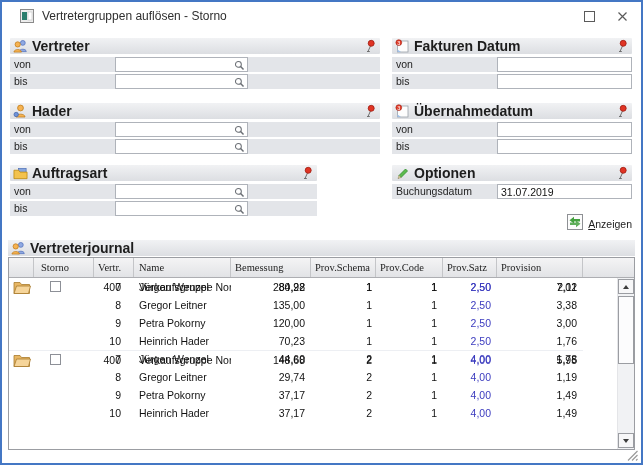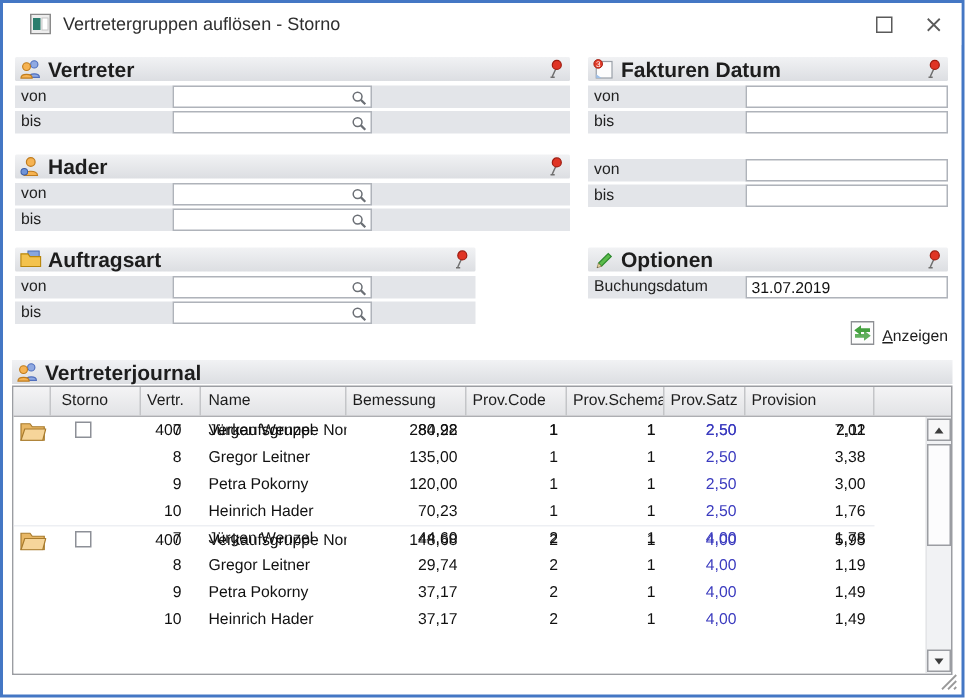--- a/index.html
+++ b/index.html
@@ -37,21 +37,21 @@
   .anzeigen{position:absolute;top:210px;right:9px;height:18px;display:flex;align-items:flex-end;gap:5px;cursor:default;}
   .anz-icon{width:16px;height:16px;display:inline-block;}
   .anz-label{font-size:10.5px;color:#1d1d1d;}
   .anz-label u{text-decoration:underline;}
   
   .journal-head{position:absolute;left:6px;top:238px;width:627px;height:16px;display:flex;align-items:center;
                 padding:0 3px;box-sizing:border-box;background:linear-gradient(#f1f2f4,#dcdee2);}
   .table{position:absolute;left:6px;top:255px;width:627px;height:193px;box-sizing:border-box;
          border:1px solid #9b9da2;background:#fff;overflow:hidden;}
   .thead{display:flex;height:20px;background:linear-gradient(#f4f4f5,#e2e3e6);
-         border-bottom:1px solid #adaeb2;font-size:10.5px;color:#1d1d1d;box-sizing:border-box;}
+         border-bottom:1px solid #adaeb2;font-size:10.5px;color:#1d1d1d;box-sizing:border-box;font-family:Liberation Serif, serif;}
   .c{box-sizing:border-box;padding:0 4px;white-space:nowrap;overflow:hidden;flex:none;}
   .thead .c{border-right:1px solid #c4c5c8;line-height:19px;}
   .c-icon{width:25px;}
   .c-storno{width:60px;padding-left:7px;}
   .c-vertr{width:40px;}
   .c-name{width:97px;padding-left:5px;}
   .c-bem{width:80px;}
   .c-pc{width:67px;}
   .c-ps{width:65px;}
   .c-psatz{width:54px;}
@@ -196,20 +196,37 @@
     <div class="g-row">
       <span class="g-label">bis</span>
       <span class="g-field w-left lookup"><input value="" style=""><span class="mag"><svg width="11" height="11" viewBox="0 0 12 12">
               <circle cx="4.8" cy="4.8" r="3.2" fill="none" stroke="#6b6f75" stroke-width="1.1"></circle>
               <path d="M7.2 7.2 L10.4 10.4" stroke="#6b6f75" stroke-width="1.6"></path>
             </svg></span></span>
     </div>
   </div>
 
   <div class="group" style="left:390px;top:101px;width:240px;">
+    <div class="g-head">
+      <span class="g-icon">
+        <svg width="14" height="14" viewBox="0 0 14 14">
+            <rect x="2.5" y="2" width="10.5" height="11" fill="#fdfdfd" stroke="#9aa0a8" stroke-width="0.8"></rect>
+            <path d="M2.5 10.5 L6 13 H2.5z" fill="#9fc0e8"></path>
+            <circle cx="3.8" cy="3.6" r="2.9" fill="#e23b28" stroke="#9e1c10" stroke-width="0.6"></circle>
+            <text x="3.8" y="5.6" font-size="5.5" fill="#fff" text-anchor="middle" font-family="Liberation Sans, sans-serif">3</text>
+          </svg>
+      </span>
+      <span class="g-title">Übernahmedatum</span>
+      <span class="pin">
+        <svg width="12" height="14" viewBox="0 0 12 14">
+            <path d="M2 12.5 H4.8 M5.5 7 L3.2 12" stroke="#6f6f6f" stroke-width="1"></path>
+            <circle cx="6.2" cy="4.3" r="3" fill="#e03424" stroke="#9e1c10" stroke-width="0.8"></circle>
+          </svg>
+      </span>
+    </div>
     <div class="g-row first">
       <span class="g-label">von</span>
       <span class="g-field w-right"><input value="" style=""></span>
     </div>
     <div class="g-row">
       <span class="g-label">bis</span>
       <span class="g-field w-right"><input value="" style=""></span>
     </div>
   </div>
 
@@ -291,22 +308,22 @@
     <span class="g-title">Vertreterjournal</span>
   </div>
 
   <div class="table">
     <div class="thead">
       <span class="c c-icon"></span>
       <span class="c c-storno">Storno</span>
       <span class="c c-vertr">Vertr.</span>
       <span class="c c-name">Name</span>
       <span class="c c-bem">Bemessung</span>
+      <span class="c c-ps">Prov.Schema</span>
       <span class="c c-pc">Prov.Code</span>
-      <span class="c c-ps">Prov.Schema</span>
       <span class="c c-psatz">Prov.Satz</span>
       <span class="c c-prov">Provision</span>
       <span class="c c-fill"></span>
     </div>
     <div class="tbody">
 
       <div class="trow group">
         <span class="c c-icon"><span class="foldericon"><svg width="18" height="14" viewBox="0 0 18 14">
                 <path d="M1 2.5 h6 l1.5 2 H16.5 v9 H1z" fill="#e8b765" stroke="#a87b2d" stroke-width="0.8"></path>
                 <path d="M3.5 6 H17.5 L15.5 13.5 H1z" fill="#f6d59a" stroke="#a87b2d" stroke-width="0.8"></path>

